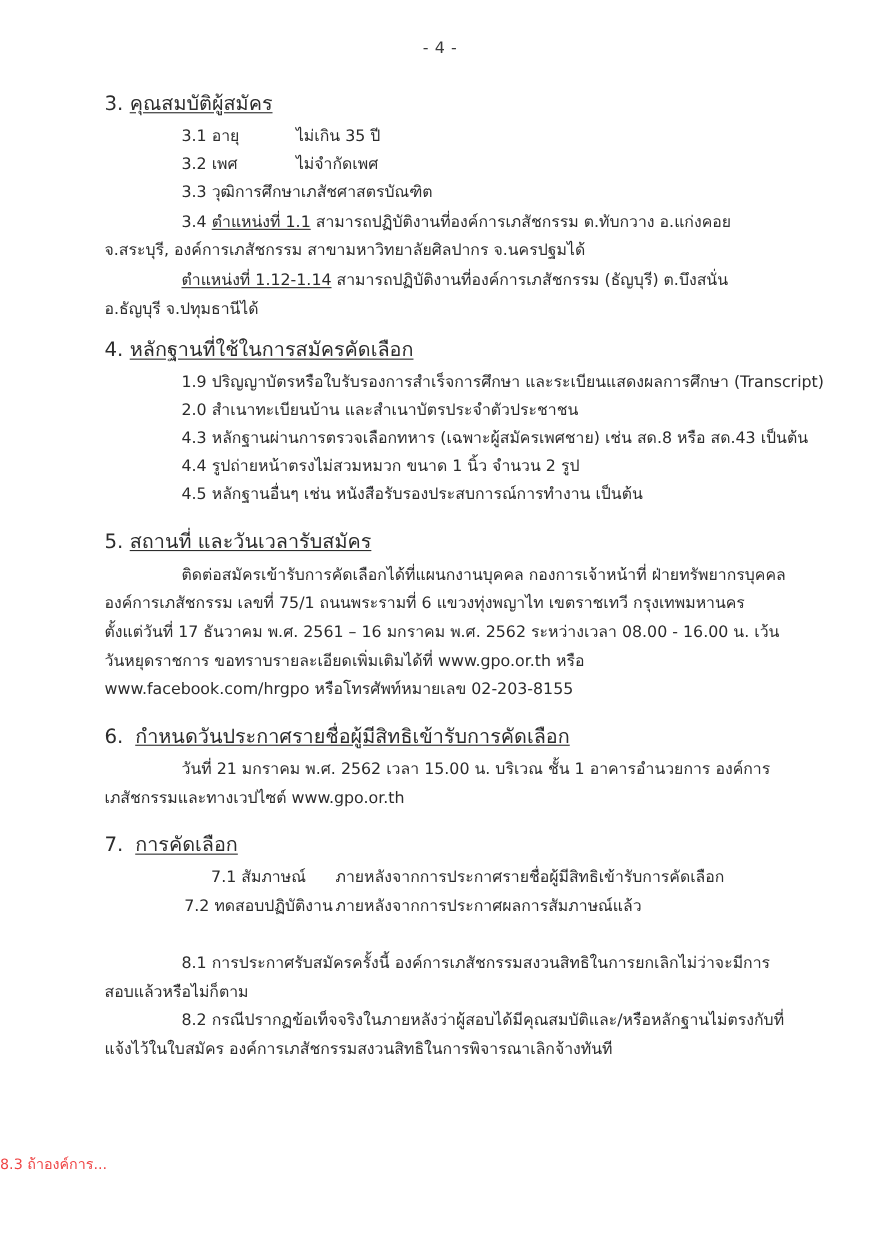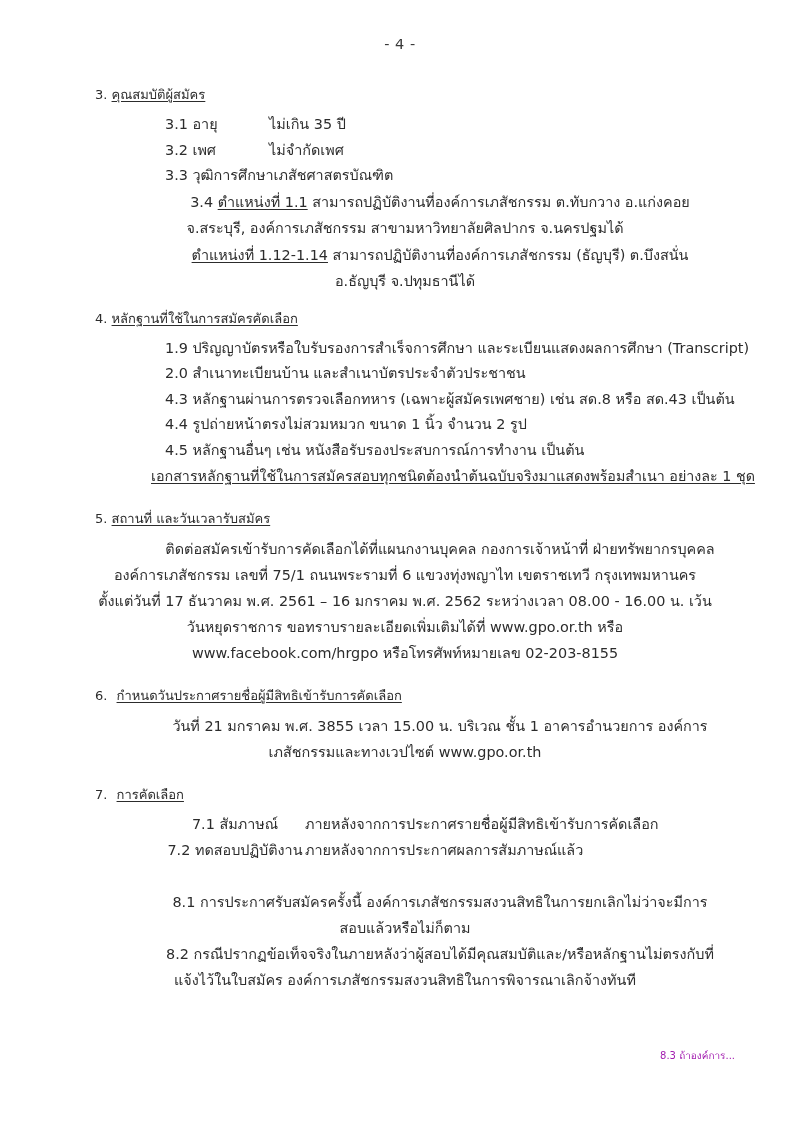--- a/index.html
+++ b/index.html
@@ -46,21 +46,21 @@
   }
 
   
   .section {
     margin: 0 0 2px 0;
   }
   .section-head {
     display: block;
     margin: 16px 0 4px 0;
     white-space: nowrap;
-    font-size: 13px;
+    font-size: 18px;
   }
   .section-head:first-child { margin-top: 0; }
   .sec-num {
     display: inline-block;
   }
   .sec-num.wide { margin-right: 5px; }
   .sec-title {
     text-decoration: underline;
     text-underline-offset: 2px;
   }
@@ -76,21 +76,21 @@
     display: inline-block;
   }
   .sub-label.col-a { min-width: 104px; }
   .sub-label.col-c { min-width: 140px; text-align: center; }
 
   
   .para {
     display: block;
     margin: 0;
     text-indent: 70px;
-    text-align: center;
+    text-align: left;
     line-height: 26.5px;
   }
   .para.tight { line-height: 26px; }
 
   
   .uline {
     text-decoration: underline;
     text-underline-offset: 2px;
   }
 
@@ -105,23 +105,22 @@
 
   .spacer-sm { height: 9px; }
   .spacer-md { height: 15px; }
 
   
   .footer-note {
     position: absolute;
     top: 1048px;
     left: 0;
     width: 735px;
-    text-align: right;
-    font-size: 10px;
-    color: #a21caf;
+    font-size: 13px;
+    color: #ef4444;
   }
 </style>
 </head>
 <body>
 
 <div class="page">
 
   <div class="page-number">- 4 -</div>
 
   <div class="content">
@@ -144,37 +143,36 @@
 
     <div class="section">
       <span class="section-head"><span class="sec-num">4.</span> <span class="sec-title">หลักฐานที่ใช้ในการสมัครคัดเลือก</span></span>
 
       <span class="sub-item">1.9 ปริญญาบัตรหรือใบรับรองการสำเร็จการศึกษา และระเบียนแสดงผลการศึกษา (Transcript)</span>
       <span class="sub-item">2.0 สำเนาทะเบียนบ้าน และสำเนาบัตรประจำตัวประชาชน</span>
       <span class="sub-item">4.3 หลักฐานผ่านการตรวจเลือกทหาร (เฉพาะผู้สมัครเพศชาย) เช่น สด.8 หรือ สด.43 เป็นต้น</span>
       <span class="sub-item">4.4 รูปถ่ายหน้าตรงไม่สวมหมวก ขนาด 1 นิ้ว จำนวน 2 รูป</span>
       <span class="sub-item">4.5 หลักฐานอื่นๆ เช่น หนังสือรับรองประสบการณ์การทำงาน เป็นต้น</span>
 
-      <span class="full-uline">เอกสารหลักฐานที่ใช้ในการสมัครสอบทุกชนิดต้องนำต้นฉบับจริงมาแสดงพร้อมสำเนา อย่างละ 1 ชุด</span>
     </div>
 
     <div class="spacer-md"></div>
 
     <div class="section">
       <span class="section-head"><span class="sec-num">5.</span> <span class="sec-title">สถานที่ และวันเวลารับสมัคร</span></span>
 
       <p class="para tight">ติดต่อสมัครเข้ารับการคัดเลือกได้ที่แผนกงานบุคคล กองการเจ้าหน้าที่ ฝ่ายทรัพยากรบุคคล องค์การเภสัชกรรม เลขที่ 75/1 ถนนพระรามที่ 6 แขวงทุ่งพญาไท เขตราชเทวี กรุงเทพมหานคร ตั้งแต่วันที่ 17 ธันวาคม พ.ศ. 2561 – 16 มกราคม พ.ศ. 2562 ระหว่างเวลา 08.00 - 16.00 น. เว้นวันหยุดราชการ ขอทราบรายละเอียดเพิ่มเติมได้ที่ www.gpo.or.th หรือ www.facebook.com/hrgpo หรือโทรศัพท์หมายเลข 02-203-8155</p>
     </div>
 
     <div class="spacer-md"></div>
 
     <div class="section">
       <span class="section-head"><span class="sec-num wide">6.</span> <span class="sec-title">กำหนดวันประกาศรายชื่อผู้มีสิทธิเข้ารับการคัดเลือก</span></span>
 
-      <p class="para tight">วันที่ 21 มกราคม พ.ศ. 3855 เวลา 15.00 น. บริเวณ ชั้น 1 อาคารอำนวยการ องค์การเภสัชกรรมและทางเวปไซต์ www.gpo.or.th</p>
+      <p class="para tight">วันที่ 21 มกราคม พ.ศ. 2562 เวลา 15.00 น. บริเวณ ชั้น 1 อาคารอำนวยการ องค์การเภสัชกรรมและทางเวปไซต์ www.gpo.or.th</p>
     </div>
 
     <div class="spacer-md"></div>
 
     <div class="section">
       <span class="section-head"><span class="sec-num wide">7.</span> <span class="sec-title">การคัดเลือก</span></span>
 
       <span class="sub-item"><span class="sub-label col-c">7.1 สัมภาษณ์</span><span>ภายหลังจากการประกาศรายชื่อผู้มีสิทธิเข้ารับการคัดเลือก</span></span>
 
       <span class="sub-item"><span class="sub-label col-c">7.2 ทดสอบปฏิบัติงาน</span><span>ภายหลังจากการประกาศผลการสัมภาษณ์แล้ว</span></span>

